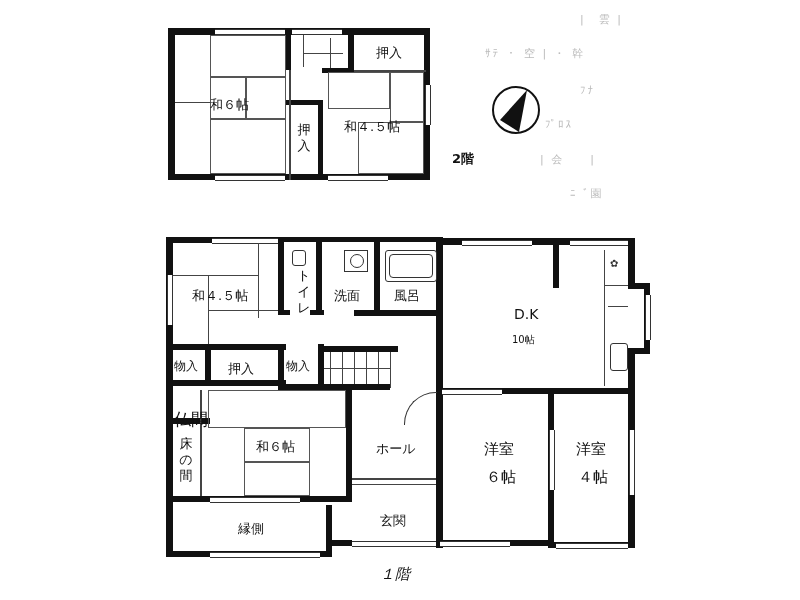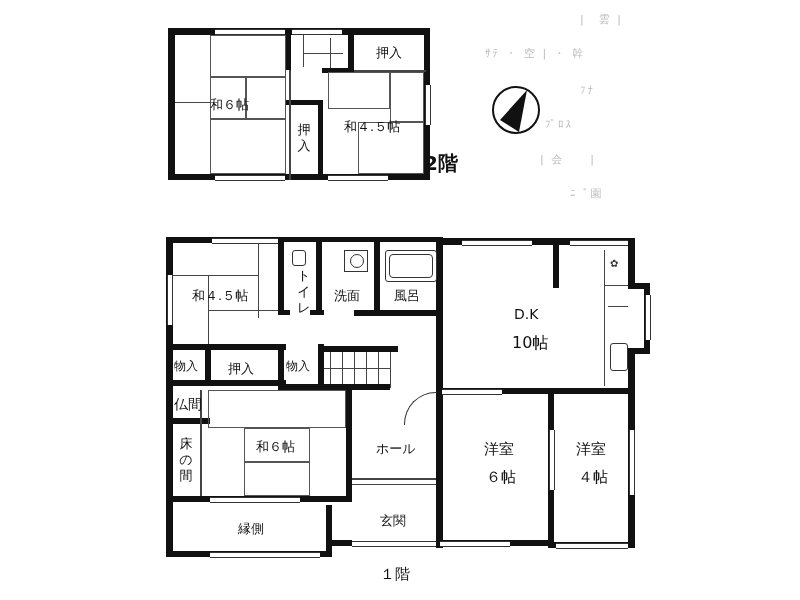--- a/index.html
+++ b/index.html
@@ -57,21 +57,21 @@
 
   <div class="lbl" style="left:210px;top:96px;">和６帖</div>
   <div class="lbl" style="left:344px;top:118px;">和４.５帖</div>
   <div class="lbl" style="left:376px;top:44px;">押入</div>
   <div class="vlbl" style="left:296px;top:122px;">
     <div>押</div>
     <div>入</div>
   </div>
 </div>
 
-<div class="lbl" style="left:424px;top:150px;font-size:20px;font-weight:bold;">2階</div>
+<div class="lbl" style="left:452px;top:150px;font-size:13px;font-weight:bold;">2階</div>
 
 <div class="abs" style="left:490px;top:84px;width:52px;height:52px;">
   <svg width="52" height="52" viewBox="0 0 52 52">
     <circle cx="26" cy="26" r="23" fill="none" stroke="#111" stroke-width="2"></circle>
     <polygon points="37,6 10,36 29,48" fill="#111"></polygon>
   </svg>
 </div>
 
 <div class="faint" style="left:580px;top:12px;">|　雲 |</div>
 <div class="faint" style="left:485px;top:46px;">ｻﾃ ・ 空 | ・ 幹</div>
@@ -174,33 +174,33 @@
 
   <div class="lbl" style="left:192px;top:287px;">和４.５帖</div>
   <div class="vlbl" style="left:296px;top:268px;">
     <div>ト</div>
     <div>イ</div>
     <div>レ</div>
   </div>
   <div class="lbl" style="left:334px;top:287px;">洗面</div>
   <div class="lbl" style="left:394px;top:287px;">風呂</div>
   <div class="lbl" style="left:514px;top:306px;font-size:14px;">D.K</div>
-  <div class="lbl" style="left:512px;top:333px;font-size:16px;">10帖</div>
+  <div class="lbl" style="left:512px;top:333px;font-size:10px;">10帖</div>
   <div class="lbl" style="left:174px;top:358px;font-size:12px;">物入</div>
   <div class="lbl" style="left:228px;top:360px;">押入</div>
   <div class="lbl" style="left:286px;top:358px;font-size:12px;">物入</div>
-  <div class="lbl" style="left:174px;top:396px;font-size:14px;">仏間</div>
+  <div class="lbl" style="left:174px;top:408px;font-size:17px;">仏間</div>
   <div class="vlbl" style="left:178px;top:436px;">
     <div>床</div>
     <div>の</div>
     <div>間</div>
   </div>
   <div class="lbl" style="left:256px;top:438px;">和６帖</div>
   <div class="lbl" style="left:376px;top:440px;">ホール</div>
   <div class="lbl" style="left:484px;top:440px;font-size:15px;">洋室</div>
   <div class="lbl" style="left:486px;top:468px;font-size:15px;">６帖</div>
   <div class="lbl" style="left:576px;top:440px;font-size:15px;">洋室</div>
   <div class="lbl" style="left:578px;top:468px;font-size:15px;">４帖</div>
   <div class="lbl" style="left:238px;top:520px;">縁側</div>
   <div class="lbl" style="left:380px;top:512px;">玄関</div>
 </div>
 
-<div class="lbl" style="left:380px;top:565px;font-size:15px;">１階</div>
+<div class="lbl" style="left:380px;top:565px;font-size:15px;font-style:italic;">１階</div>
 
 </body></html>

